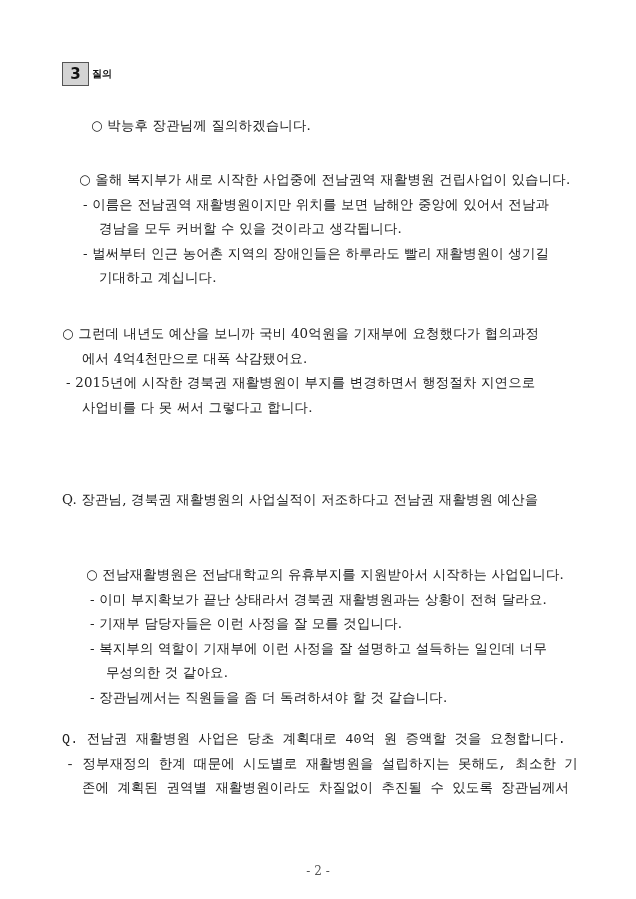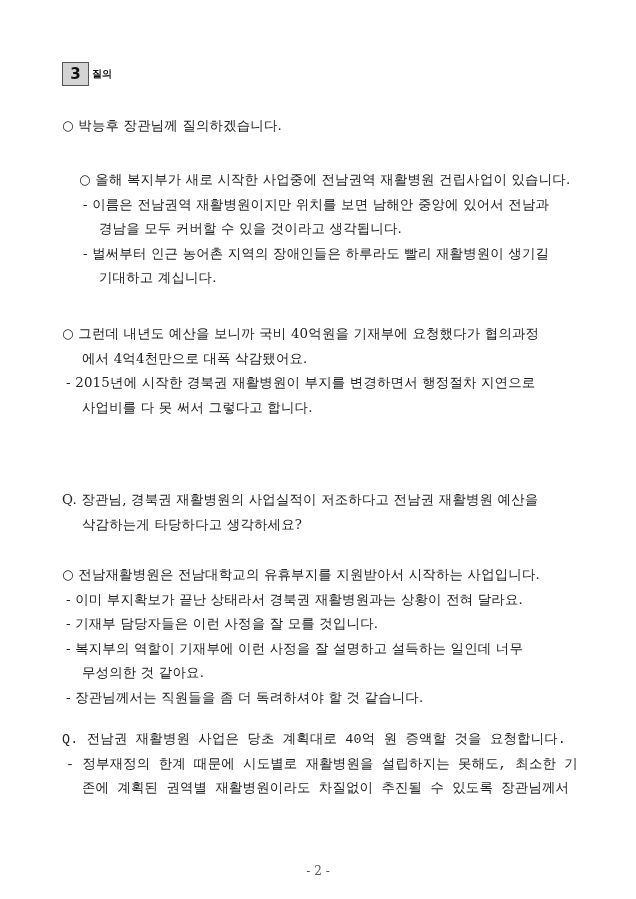--- a/index.html
+++ b/index.html
@@ -20,45 +20,44 @@
 </head>
 <body>
 
 <div class="page">
 
   <div class="heading">
     <div class="num-box">3</div>
     <div class="head-title">질의</div>
   </div>
 
-  <div class="block" style="top:114px;">
+  <div class="block" style="top:114px;margin-left:29px;">
     <div class="line">○ 박능후 장관님께 질의하겠습니다.</div>
   </div>
 
   <div class="block" style="top:168px;margin-left:17px;">
     <div class="line">○ 올해 복지부가 새로 시작한 사업중에 전남권역 재활병원 건립사업이 있습니다.</div>
     <div class="line dash-line">- 이름은 전남권역 재활병원이지만 위치를 보면 남해안 중앙에 있어서 전남과</div>
     <div class="line indent">경남을 모두 커버할 수 있을 것이라고 생각됩니다.</div>
     <div class="line dash-line">- 벌써부터 인근 농어촌 지역의 장애인들은 하루라도 빨리 재활병원이 생기길</div>
     <div class="line indent">기대하고 계십니다.</div>
   </div>
 
   <div class="block" style="top:322px;">
     <div class="line">○ 그런데 내년도 예산을 보니까 국비 40억원을 기재부에 요청했다가 협의과정</div>
     <div class="line indent">에서 4억4천만으로 대폭 삭감됐어요.</div>
     <div class="line dash-line">- 2015년에 시작한 경북권 재활병원이 부지를 변경하면서 행정절차 지연으로</div>
     <div class="line indent">사업비를 다 못 써서 그렇다고 합니다.</div>
   </div>
 
   <div class="block" style="top:488px;">
     <div class="line">Q. 장관님, 경북권 재활병원의 사업실적이 저조하다고 전남권 재활병원 예산을</div>
-    <div class="line indent">삭감하는게 타당하다고 생각하세요?</div>
   </div>
 
-  <div class="block" style="top:563px;">
+  <div class="block" style="top:563px;margin-left:24px;">
     <div class="line">○ 전남재활병원은 전남대학교의 유휴부지를 지원받아서 시작하는 사업입니다.</div>
     <div class="line dash-line">- 이미 부지확보가 끝난 상태라서 경북권 재활병원과는 상황이 전혀 달라요.</div>
     <div class="line dash-line">- 기재부 담당자들은 이런 사정을 잘 모를 것입니다.</div>
     <div class="line dash-line">- 복지부의 역할이 기재부에 이런 사정을 잘 설명하고 설득하는 일인데 너무</div>
     <div class="line indent">무성의한 것 같아요.</div>
     <div class="line dash-line">- 장관님께서는 직원들을 좀 더 독려하셔야 할 것 같습니다.</div>
   </div>
 
   <div class="block" style="top:728px;font-family:Liberation Mono, monospace;">
     <div class="line">Q. 전남권 재활병원 사업은 당초 계획대로 40억 원 증액할 것을 요청합니다.</div>

